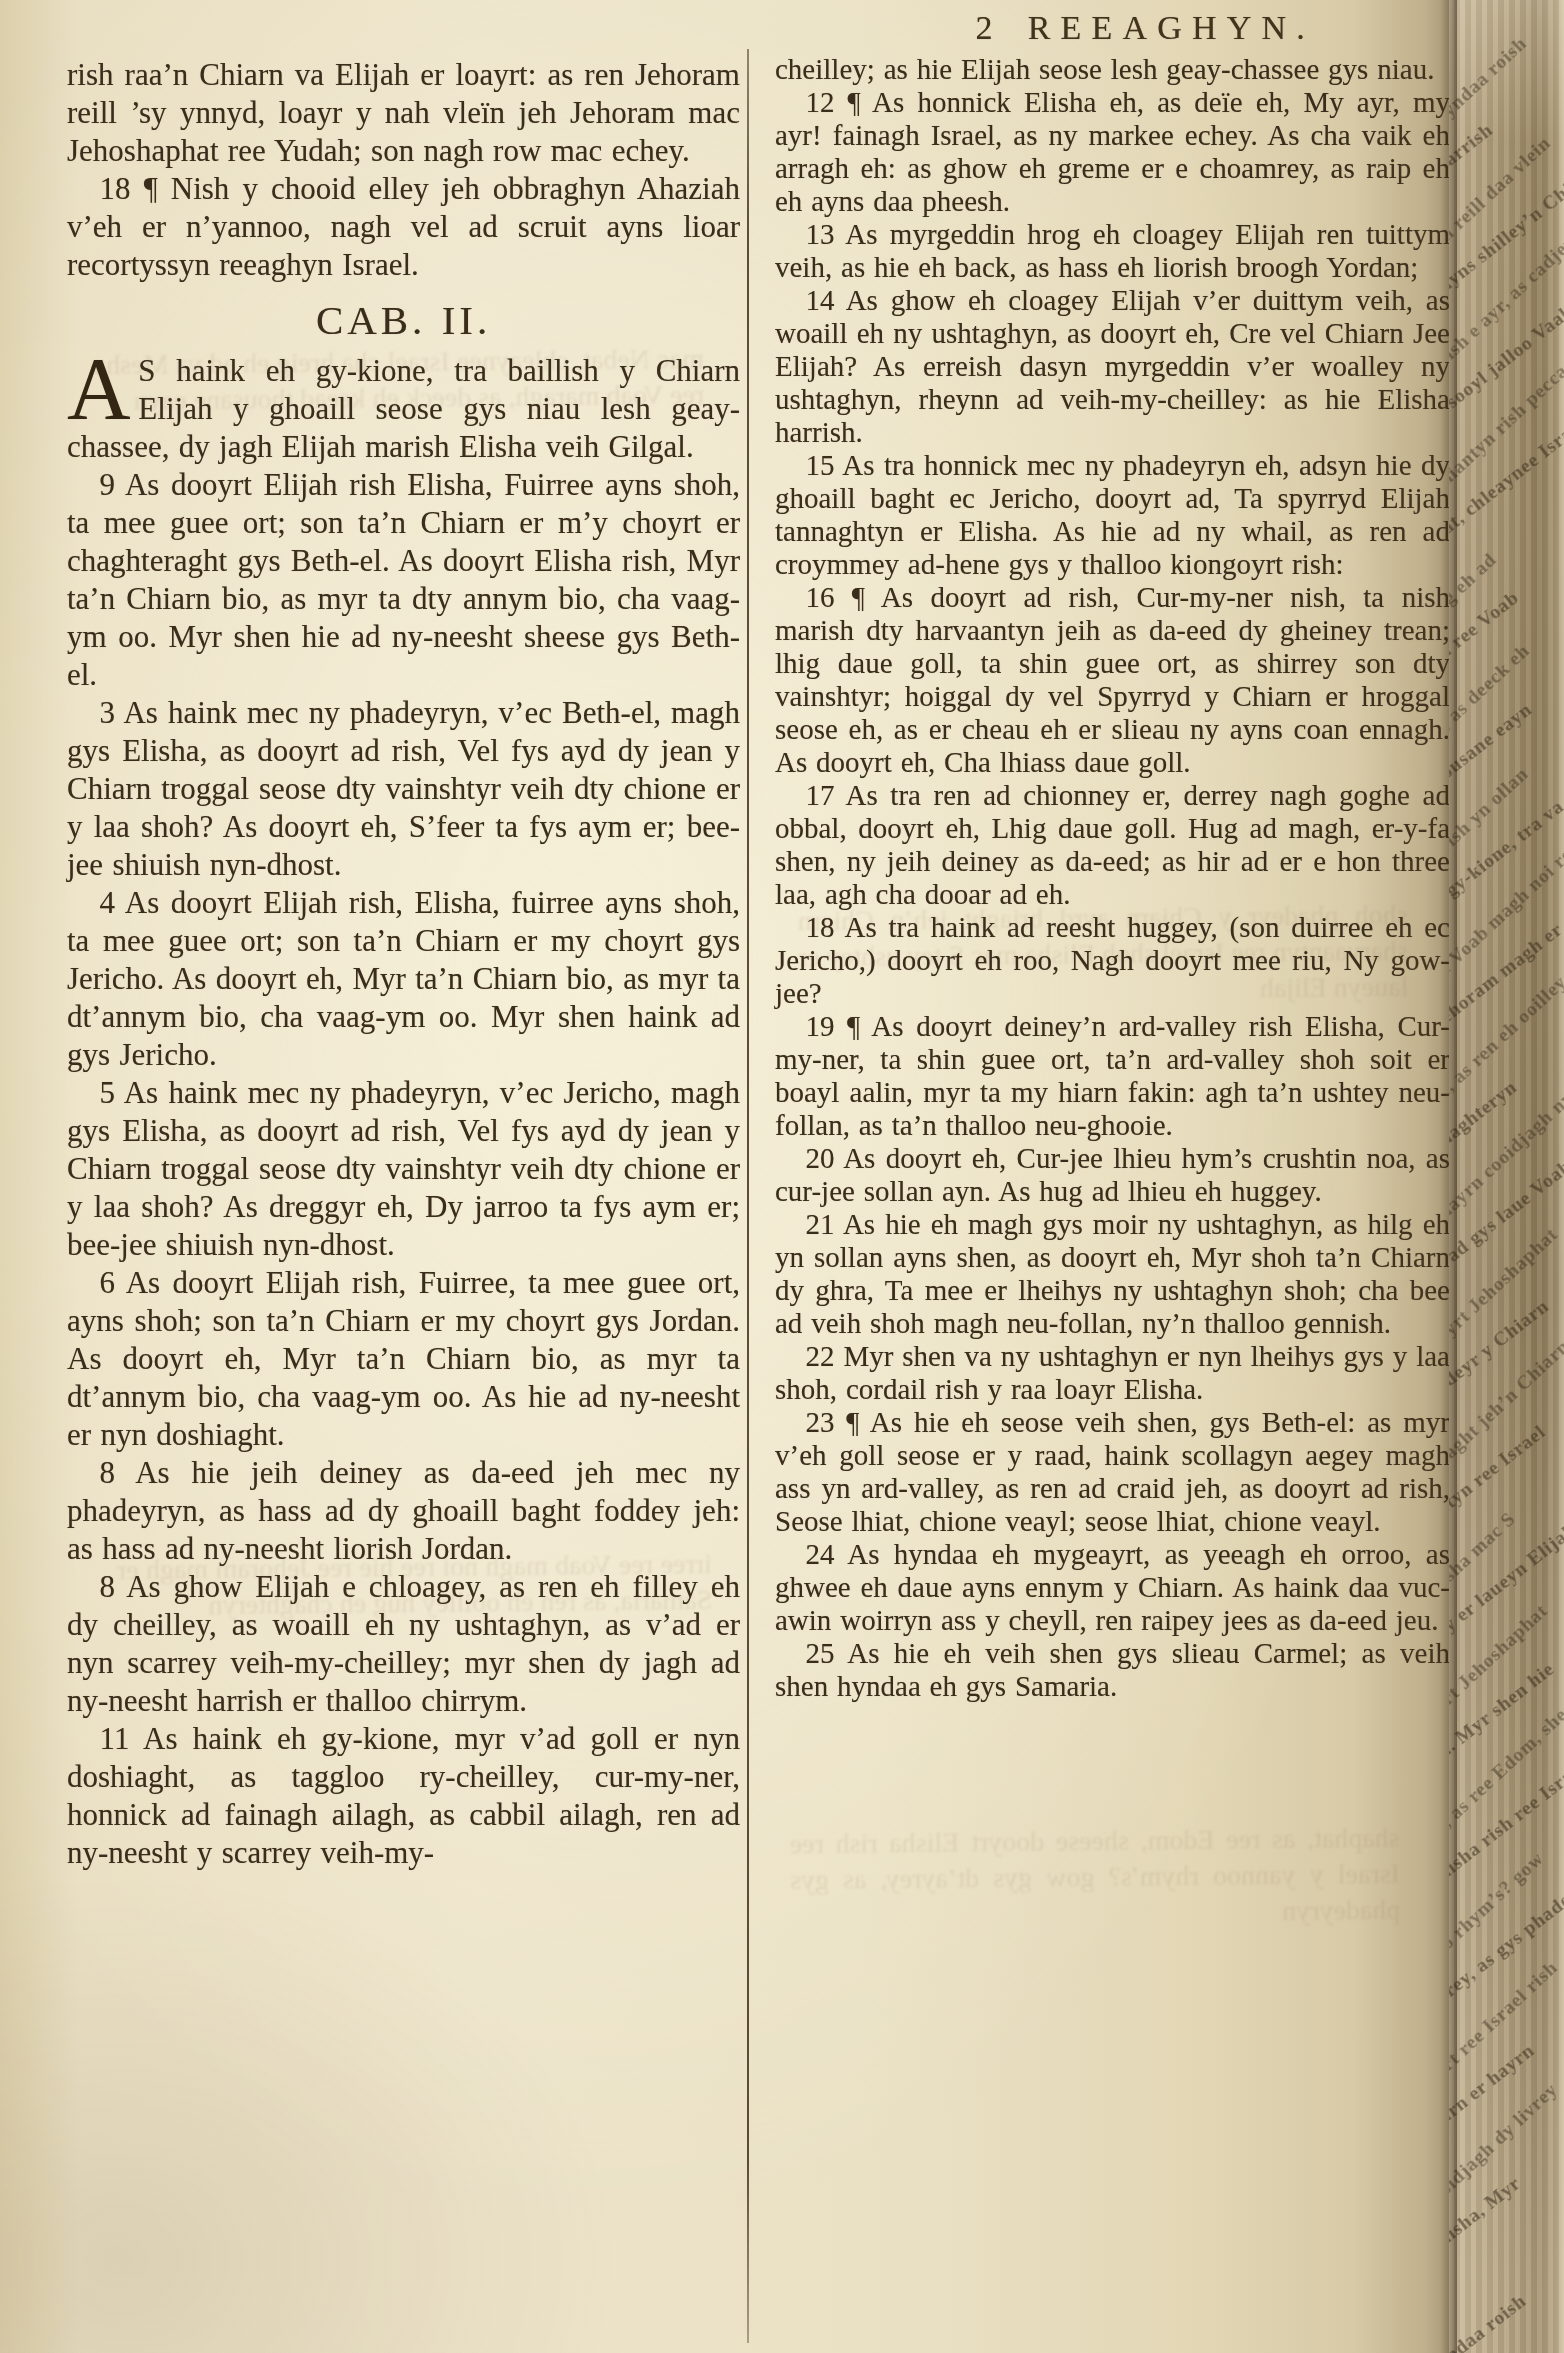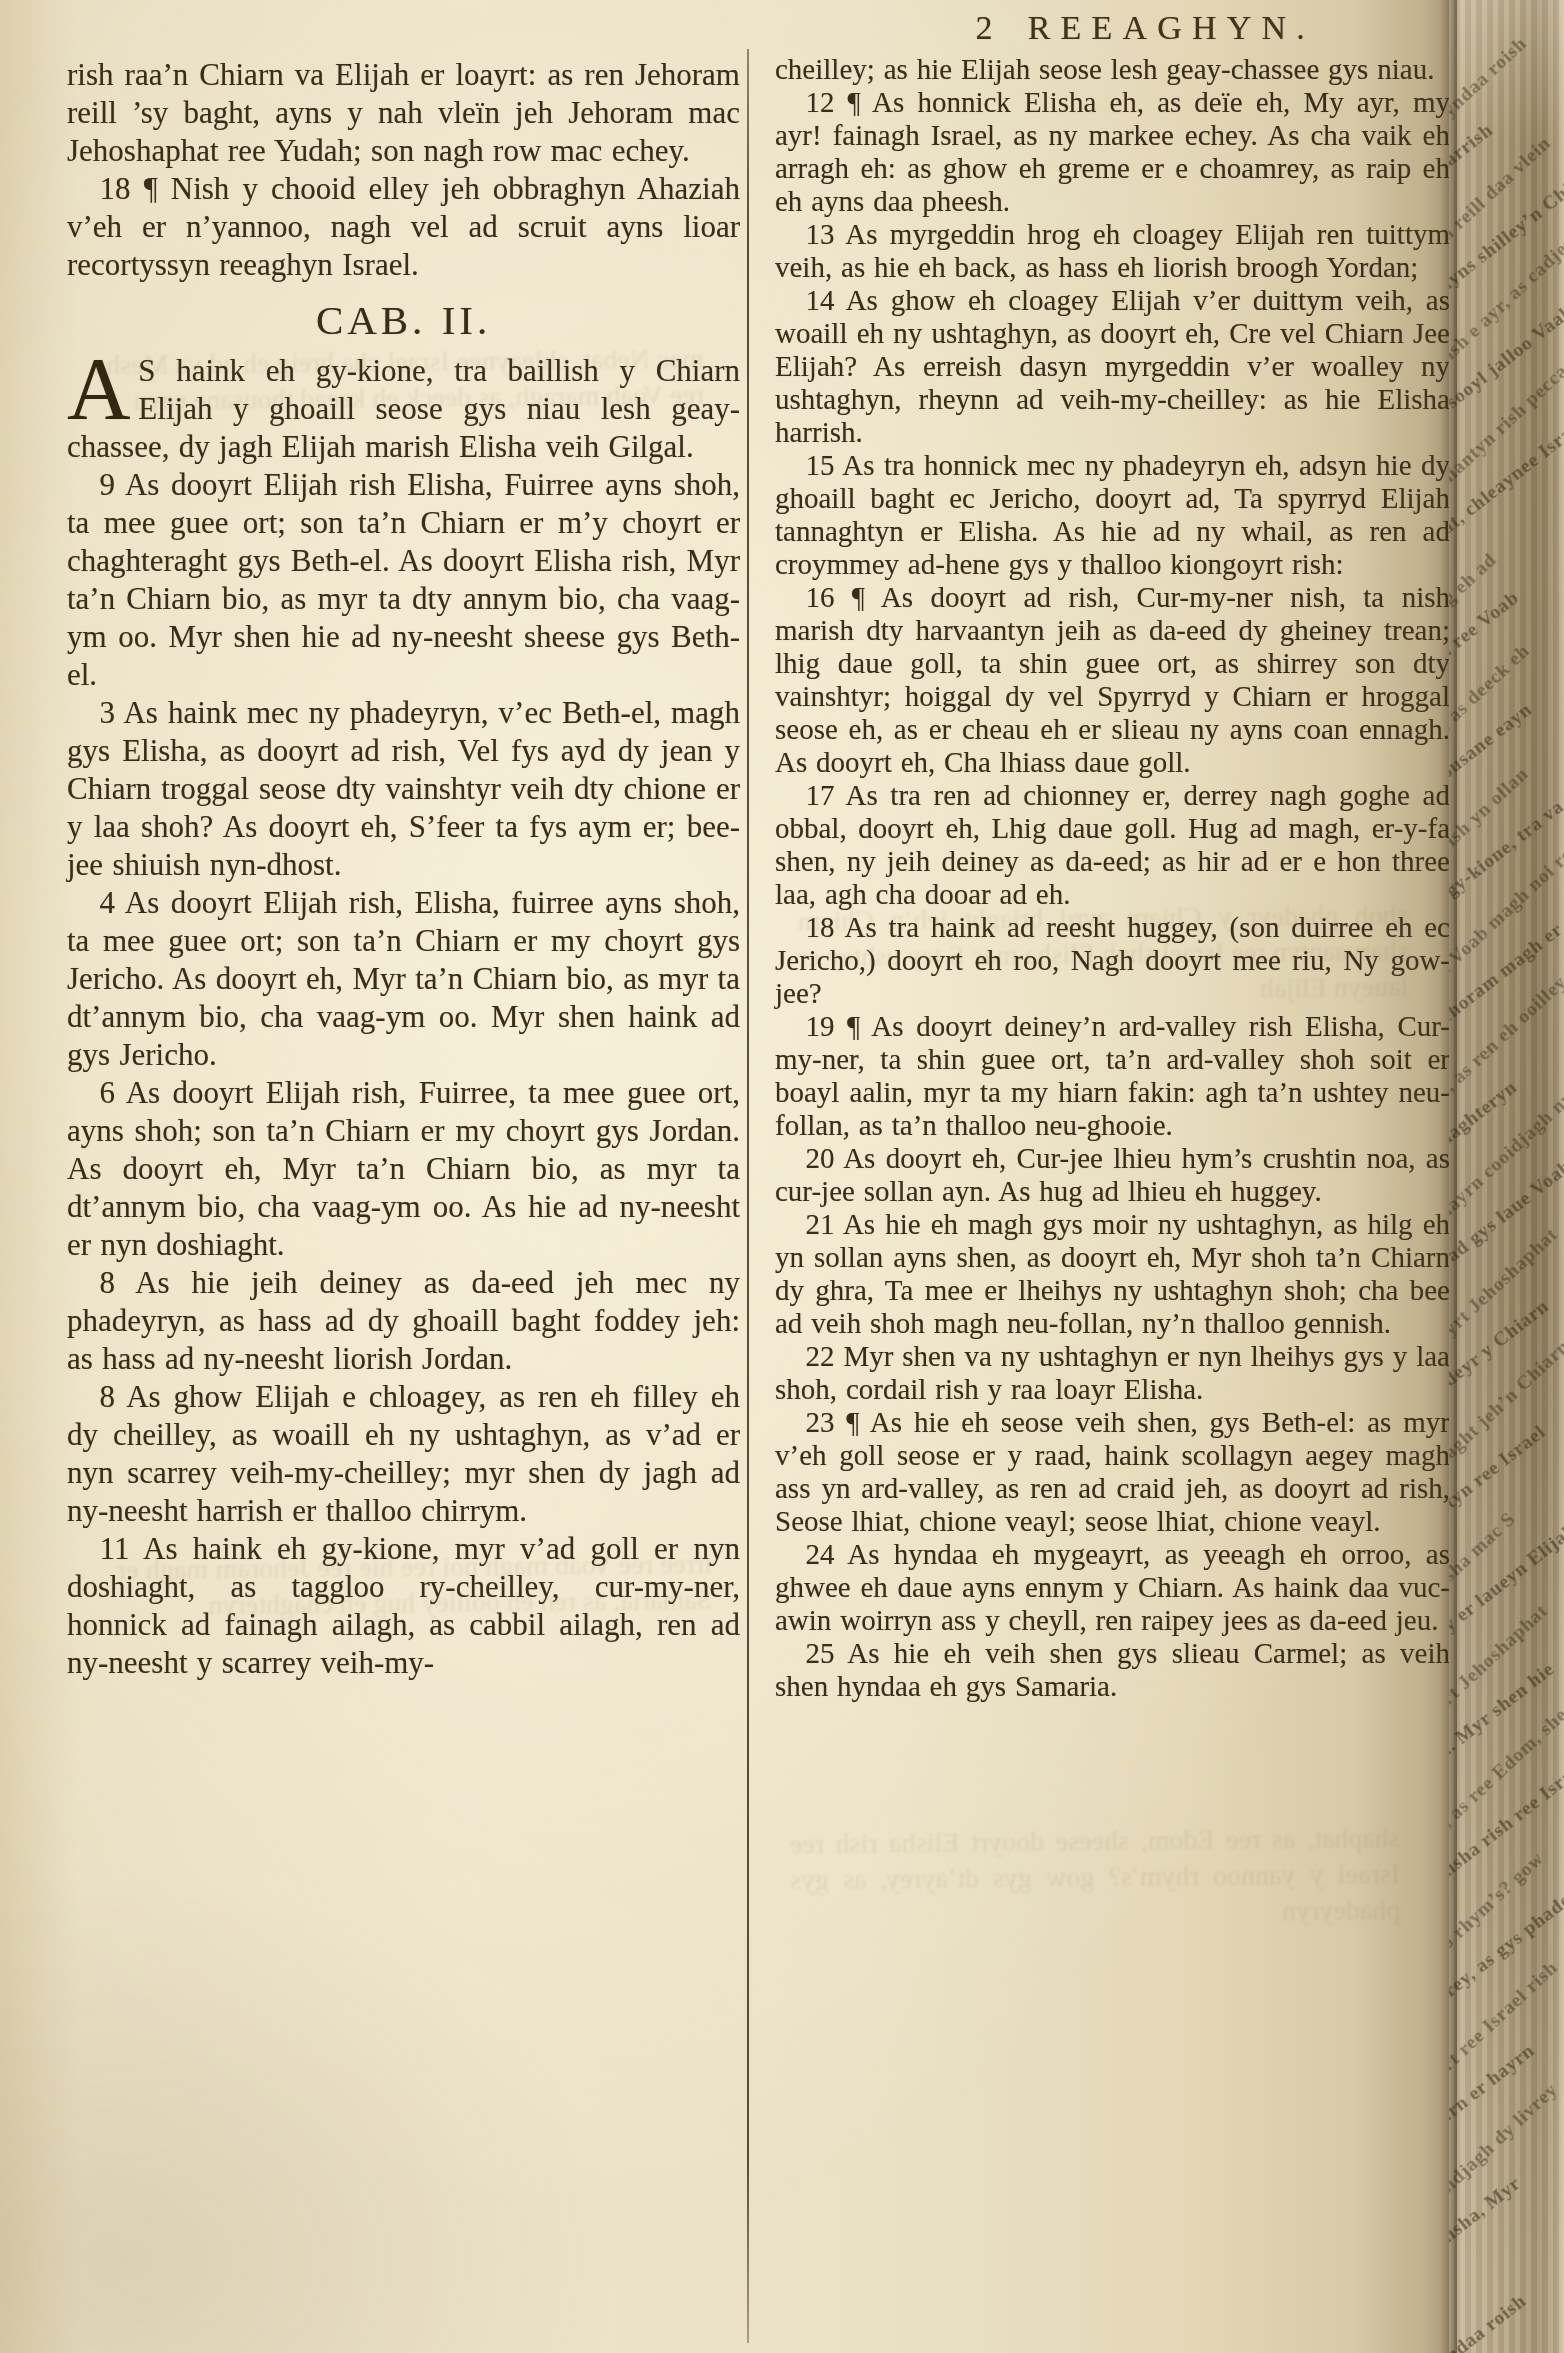--- a/index.html
+++ b/index.html
@@ -103,27 +103,28 @@
   <div id="ghosts">
       <div class="ghost" style="left: 94px; top: 344px; width: 610px;">mac Nebat, chleaynee Israel cha hreig eh ad va Mesha ree Voab maragh, as deeck eh keead thousane eayn</div>
       <div class="ghost" style="left: 117px; top: 1549px; width: 595px;">irree ree Voab magh noi ree hie ree Jehoram magh er Samaria, as ren eh ooilley hug eh chaghteryn</div>
       <div class="ghost" style="left: 798px; top: 900px; width: 610px;">shoh phadeyr y Chiarn ayrd briaght jeh’n Chiarn sharvaantyn ree Israel shoh Elisha mac S tey ushtey er laueyn Elijah</div>
       <div class="ghost" style="left: 790px; top: 1823px; width: 610px;">shaphat, as ree Edom, sheese dooyrt Elisha rish ree Israel y yannoo rhym’s? gow gys dt’ayrey, as gys phadeyryn</div>
     </div>
 
   <div id="running-head">2 REEAGHYN.</div>
 
   <div id="left-col" class="col">
-      <p class="cont">rish raa’n Chiarn va Elijah er loayrt: as ren Jehoram reill ’sy baght, ayns y nah vleïn jeh Jehoram mac Jehoshaphat ree Yudah; son nagh row mac echey.</p>
+      <p class="cont">rish raa’n Chiarn va Elijah er loayrt: as ren Jehoram reill ’sy ynnyd, loayr y nah vleïn jeh Jehoram mac Jehoshaphat ree Yudah; son nagh row mac echey.</p>
       <p>18 ¶ Nish y chooid elley jeh obbraghyn Ahaziah v’eh er n’yannoo, nagh vel ad scruit ayns lioar recortyssyn reeaghyn Israel.</p>
       <h2>CAB. II.</h2>
       <p class="open"><span class="dropcap">A</span>S haink eh gy-kione, tra baillish y Chiarn Elijah y ghoaill seose gys niau lesh geay-chassee, dy jagh Elijah marish Elisha veih Gilgal.</p>
       <p>9 As dooyrt Elijah rish Elisha, Fuirree ayns shoh, ta mee guee ort; son ta’n Chiarn er m’y choyrt er chaghteraght gys Beth-el. As dooyrt Elisha rish, Myr ta’n Chiarn bio, as myr ta dty annym bio, cha vaag-ym oo. Myr shen hie ad ny-neesht sheese gys Beth-el.</p>
       <p>3 As haink mec ny phadeyryn, v’ec Beth-el, magh gys Elisha, as dooyrt ad rish, Vel fys ayd dy jean y Chiarn troggal seose dty vainshtyr veih dty chione er y laa shoh? As dooyrt eh, S’feer ta fys aym er; bee-jee shiuish nyn-dhost.</p>
       <p>4 As dooyrt Elijah rish, Elisha, fuirree ayns shoh, ta mee guee ort; son ta’n Chiarn er my choyrt gys Jericho. As dooyrt eh, Myr ta’n Chiarn bio, as myr ta dt’annym bio, cha vaag-ym oo. Myr shen haink ad gys Jericho.</p>
+      <p>5 As haink mec ny phadeyryn, v’ec Jericho, magh gys Elisha, as dooyrt ad rish, Vel fys ayd dy jean y Chiarn troggal seose dty vainshtyr veih dty chione er y laa shoh? As dreggyr eh, Dy jarroo ta fys aym er; bee-jee shiuish nyn-dhost.</p>
       <p>6 As dooyrt Elijah rish, Fuirree, ta mee guee ort, ayns shoh; son ta’n Chiarn er my choyrt gys Jordan. As dooyrt eh, Myr ta’n Chiarn bio, as myr ta dt’annym bio, cha vaag-ym oo. As hie ad ny-neesht er nyn doshiaght.</p>
       <p>8 As hie jeih deiney as da-eed jeh mec ny phadeyryn, as hass ad dy ghoaill baght foddey jeh: as hass ad ny-neesht liorish Jordan.</p>
       <p>8 As ghow Elijah e chloagey, as ren eh filley eh dy cheilley, as woaill eh ny ushtaghyn, as v’ad er nyn scarrey veih-my-cheilley; myr shen dy jagh ad ny-neesht harrish er thalloo chirrym.</p>
       <p>11 As haink eh gy-kione, myr v’ad goll er nyn doshiaght, as taggloo ry-cheilley, cur-my-ner, honnick ad fainagh ailagh, as cabbil ailagh, ren ad ny-neesht y scarrey veih-my-</p>
     </div>
 
   <div id="divider"></div>
 
   <div id="right-col" class="col">
       <p class="cont">cheilley; as hie Elijah seose lesh geay-chassee gys niau.</p>

